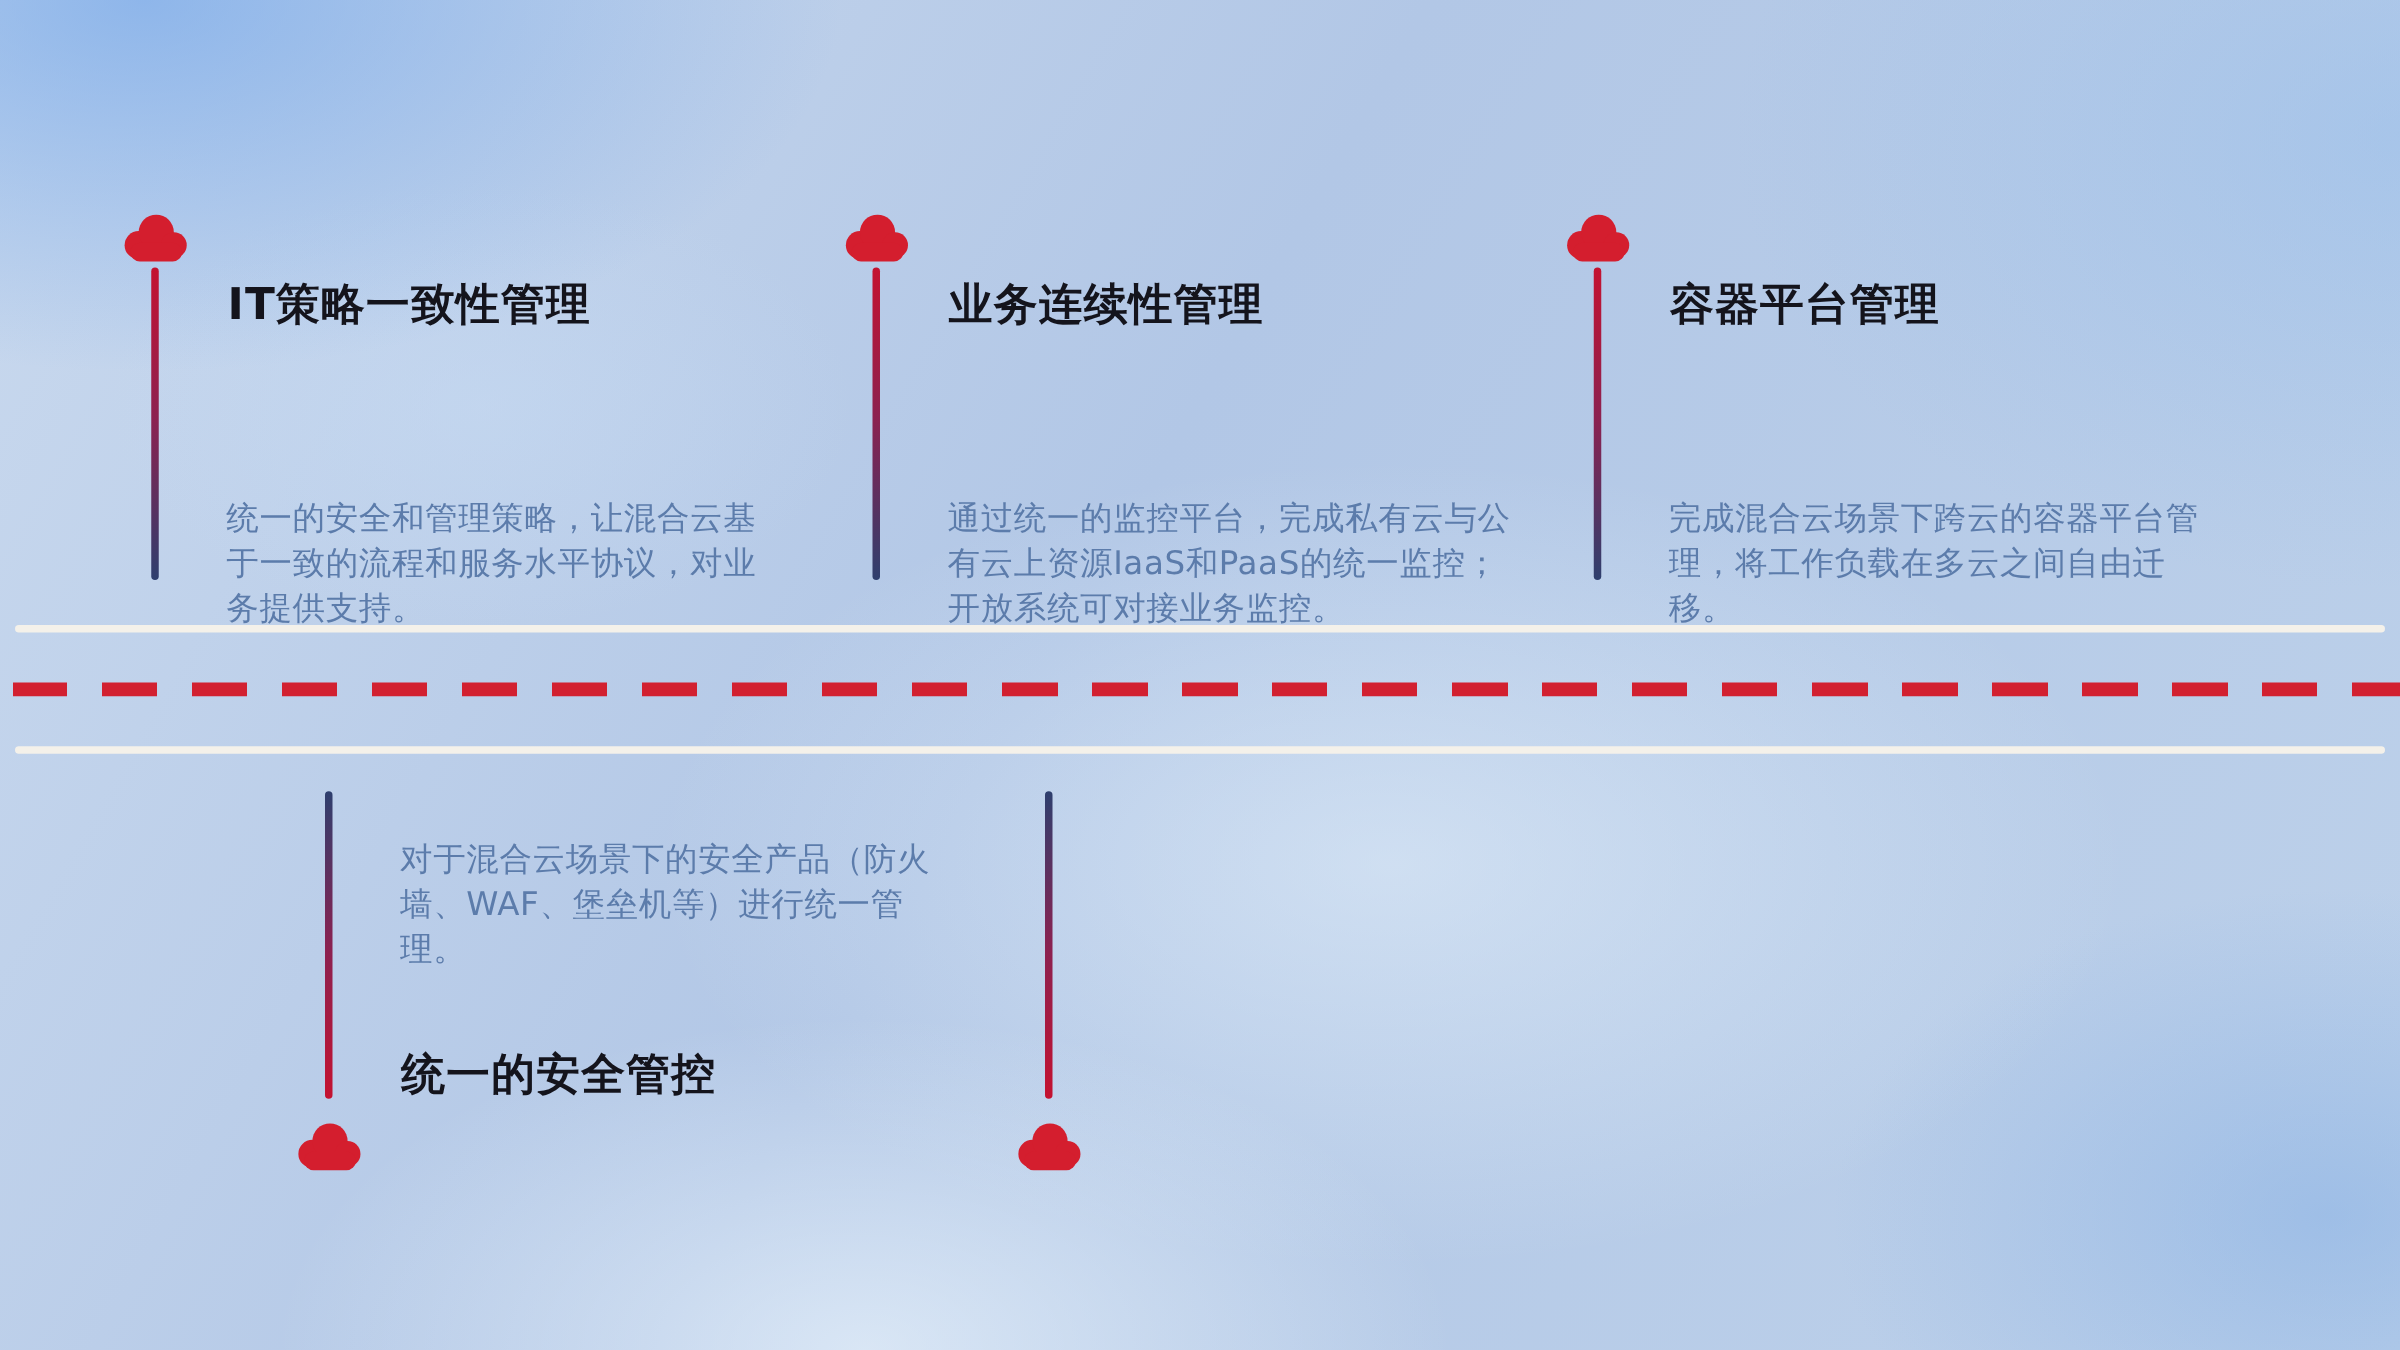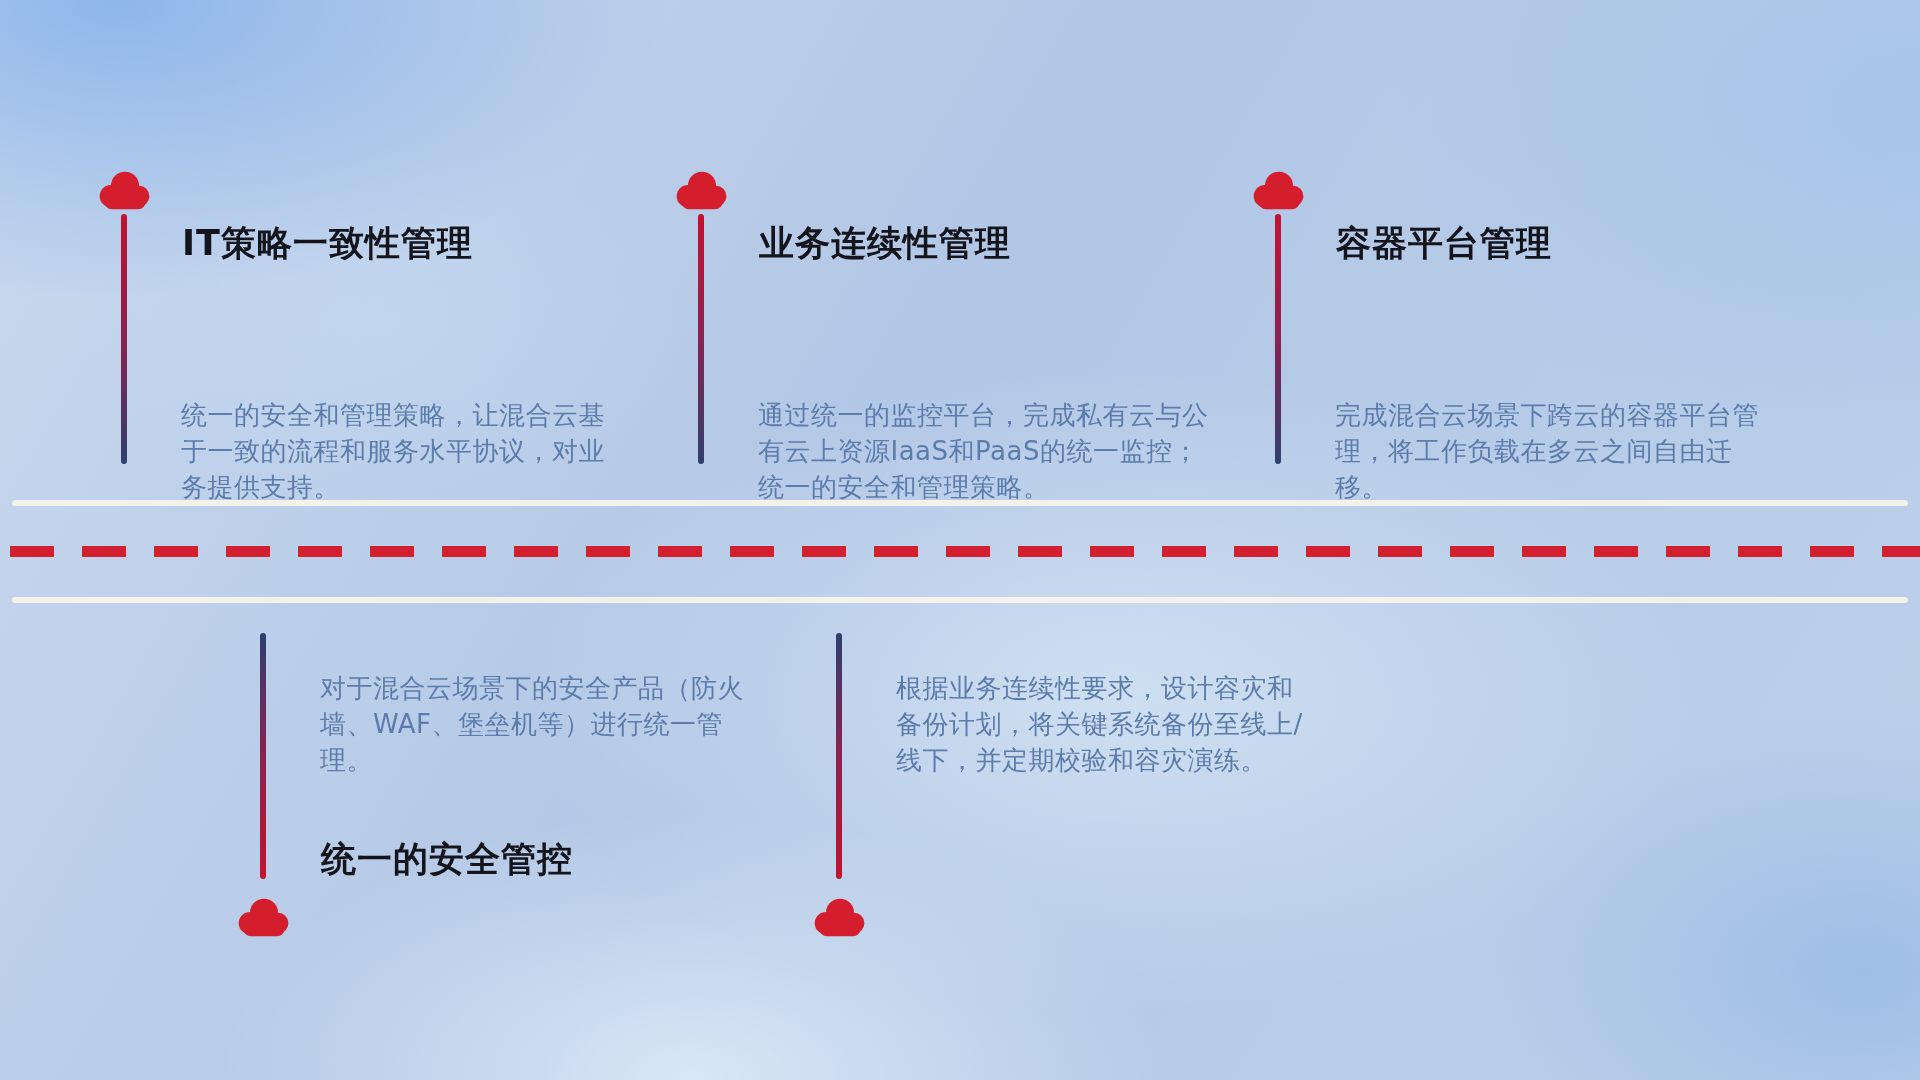--- a/index.html
+++ b/index.html
@@ -108,21 +108,21 @@
     <svg class="cloud-icon" viewBox="0 0 64 44">
       <g fill="currentColor">
         <circle cx="17" cy="28" r="12"></circle>
         <circle cx="32" cy="17" r="15"></circle>
         <circle cx="47" cy="28" r="11"></circle>
         <rect x="10" y="26" width="44" height="16" rx="8"></rect>
       </g>
     </svg>
     <div class="connector down"></div>
     <div class="item-title">业务连续性管理</div>
-    <div class="item-desc" style="width:466px">通过统一的监控平台，完成私有云与公有云上资源IaaS和PaaS的统一监控；统一的安全和管理策略。</div>
+    <div class="item-desc" style="width:466px">通过统一的监控平台，完成私有云与公有云上资源IaaS和PaaS的统一监控；开放系统可对接业务监控。</div>
   </div>
 
   <div class="item bottom-item" style="left:234px">
     <div class="connector up"></div>
     <div class="item-desc" style="width:432px">对于混合云场景下的安全产品（防火墙、WAF、堡垒机等）进行统一管理。</div>
     <div class="item-title">统一的安全管控</div>
     <svg class="cloud-icon" viewBox="0 0 64 44">
       <g fill="currentColor">
         <circle cx="17" cy="28" r="12"></circle>
         <circle cx="32" cy="17" r="15"></circle>
@@ -141,21 +141,20 @@
         <rect x="10" y="26" width="44" height="16" rx="8"></rect>
       </g>
     </svg>
     <div class="connector down"></div>
     <div class="item-title">容器平台管理</div>
     <div class="item-desc" style="width:440px">完成混合云场景下跨云的容器平台管理，将工作负载在多云之间自由迁移。</div>
   </div>
 
   <div class="item bottom-item" style="left:810px">
     <div class="connector up"></div>
-    <div class="item-desc" style="width:420px">根据业务连续性要求，设计容灾和备份计划，将关键系统备份至线上/线下，并定期校验和容灾演练。</div>
     <svg class="cloud-icon" viewBox="0 0 64 44">
       <g fill="currentColor">
         <circle cx="17" cy="28" r="12"></circle>
         <circle cx="32" cy="17" r="15"></circle>
         <circle cx="47" cy="28" r="11"></circle>
         <rect x="10" y="26" width="44" height="16" rx="8"></rect>
       </g>
     </svg>
   </div>
 

